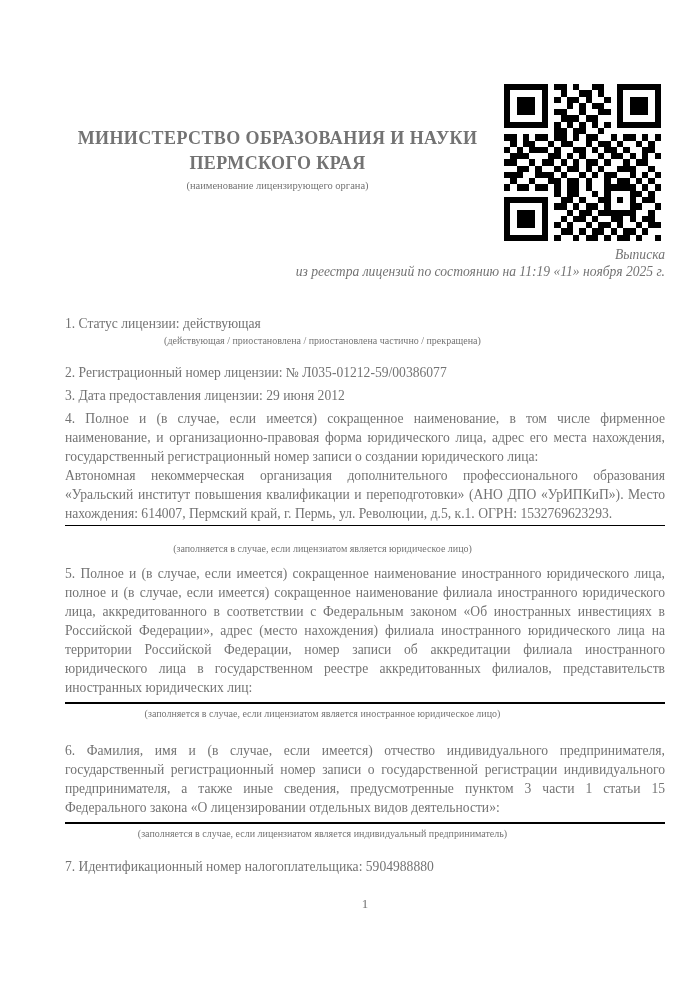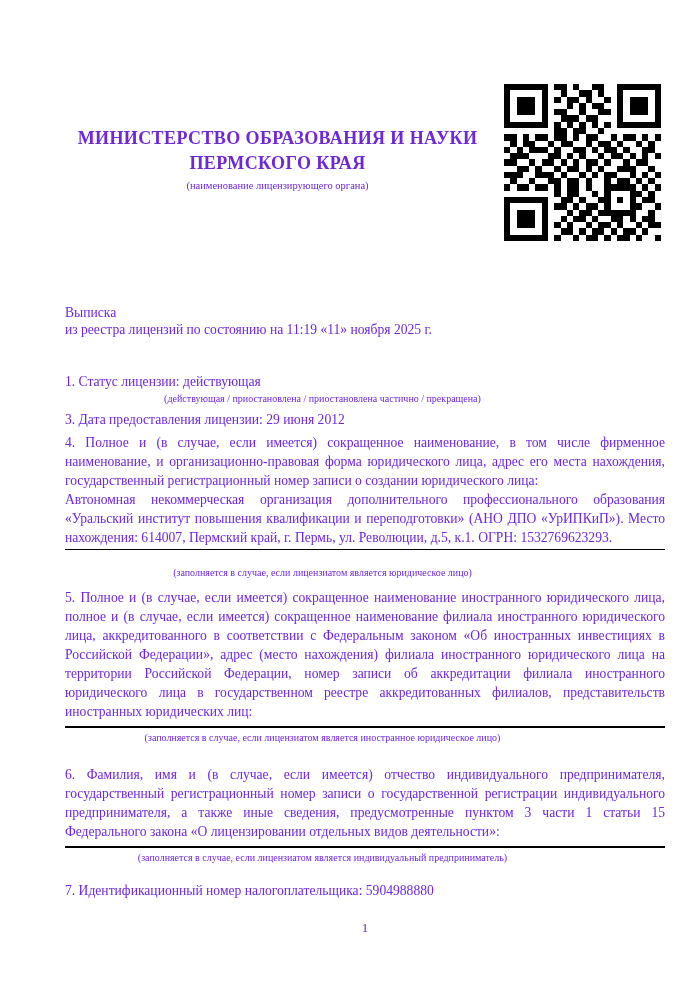--- a/index.html
+++ b/index.html
@@ -2,28 +2,28 @@
 <html lang="ru"><head>
 <meta charset="utf-8">
 <style>
   html,body{margin:0;padding:0;background:#888;}
   .page{
     position:relative;
     width:700px;height:989px;
     margin:0 auto;
     background:#ffffff;
     font-family:"Liberation Serif","DejaVu Serif",serif;
-    color:#6d28d9;
+    color:#737373;
     overflow:hidden;
   }
   .content{padding:0 35px 0 65px;}
   .ministry-header{margin-top:126px;width:425px;text-align:center;}
   .ministry-line{font-size:18px;font-weight:bold;line-height:25px;letter-spacing:.4px;}
   .org-note{font-size:10.5px;line-height:13px;margin-top:3px;}
-  .doc-title{margin-top:112px;text-align:left;font-size:13.6px;line-height:17px;}
+  .doc-title{margin-top:54px;text-align:right;font-size:13.6px;line-height:17px;font-style:italic;}
   .item{font-size:13.6px;line-height:19px;}
   .just{text-align:justify;}
   .filled-line{border-bottom:1.6px solid #000;padding-bottom:2px;}
   .blank-line{height:0;border-bottom:2px solid #000;margin-top:5px;}
   .field-note{width:515px;text-align:center;font-size:10px;line-height:14px;}
   .mt1{margin-top:1px;}.mt2{margin-top:16px;}.mt3{margin-top:3px;}
   .mt8{margin-top:8px;}.mt11{margin-top:4px;}.mt12{margin-top:20px;}
   .mt15{margin-top:15px;}.mt16{margin-top:16px;}.mt18{margin-top:4px;}
   .mt34{margin-top:34px;}
   .page-number{margin-top:18px;text-align:center;font-size:13px;line-height:19px;}
@@ -382,20 +382,21 @@
     </div>
 
     <div class="doc-title">
       <div>Выписка</div>
       <div>из реестра лицензий по состоянию на 11:19 «11» ноября 2025 г.</div>
     </div>
 
     <div class="item mt34">1. Статус лицензии: действующая</div>
     <div class="field-note mt1">(действующая / приостановлена / приостановлена частично / прекращена)</div>
 
+    <div class="item mt15">2. Регистрационный номер лицензии: № Л035-01212-59/00386077</div>
 
     <div class="item mt11">3. Дата предоставления лицензии: 29 июня 2012</div>
 
     <div class="item just mt18">4. Полное и (в случае, если имеется) сокращенное наименование, в том числе фирменное наименование, и организационно-правовая форма юридического лица, адрес его места нахождения, государственный регистрационный номер записи о создании юридического лица:</div>
     <div class="item just filled-line">Автономная некоммерческая организация дополнительного профессионального образования «Уральский институт повышения квалификации и переподготовки» (АНО ДПО «УрИПКиП»). Место нахождения: 614007, Пермский край, г. Пермь, ул. Революции, д.5, к.1. ОГРН: 1532769623293.</div>
     <div class="field-note mt2">(заполняется в случае, если лицензиатом является юридическое лицо)</div>
 
     <div class="item just mt8">5. Полное и (в случае, если имеется) сокращенное наименование иностранного юридического лица, полное и (в случае, если имеется) сокращенное наименование филиала иностранного юридического лица, аккредитованного в соответствии с Федеральным законом «Об иностранных инвестициях в Российской Федерации», адрес (место нахождения) филиала иностранного юридического лица на территории Российской Федерации, номер записи об аккредитации филиала иностранного юридического лица в государственном реестре аккредитованных филиалов, представительств иностранных юридических лиц:</div>
     <div class="blank-line"></div>
     <div class="field-note mt3">(заполняется в случае, если лицензиатом является иностранное юридическое лицо)</div>

